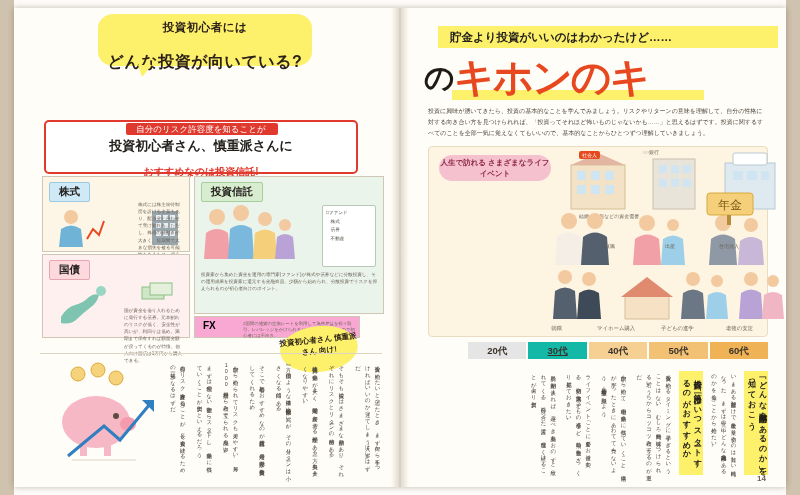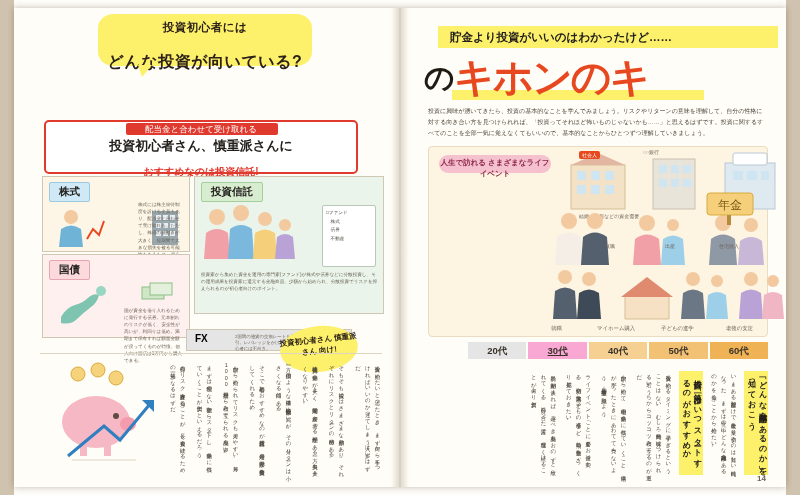--- a/index.html
+++ b/index.html
@@ -74,21 +74,21 @@
   .card .tab{
     position:absolute;left:6px;top:5px;padding:2px 9px;font-size:10.5px;font-weight:bold;color:#23201c;
     background:#cfe9f7;border:1px solid #9cc9e2;border-radius:2px;
   }
   .card .body{position:absolute;left:6px;top:24px;right:5px;bottom:4px;}
   .card .txt{font-size:4.6px;line-height:1.55;color:#6b6257;}
 
   .c-kabu{left:0;top:0;width:146px;height:74px;background:#fdf6e6;}
   .c-kokusai{left:0;top:78px;width:146px;height:82px;background:#fdf0ef;}
   .c-shintaku{left:152px;top:0;width:164px;height:136px;background:#eaf4ea;padding-left:24px;}
-  .c-fx{left:144px;top:140px;width:164px;height:20px;background:#e5e5e5;margin-top:13px;}
+  .c-fx{left:152px;top:140px;width:164px;height:20px;background:#f9a8d4;}
   .c-fx .fxlabel{position:absolute;left:8px;top:3px;font-size:10px;font-weight:bold;}
   .c-fx .fxtxt{position:absolute;left:48px;top:4px;right:4px;font-size:4.4px;line-height:1.4;color:#6b6257;}
 
   .speech{
     position:absolute;left:238px;top:150px;width:78px;height:46px;
     background:#fdf06a;border-radius:50%;transform:rotate(-6deg);
   }
   .speech span{
     position:absolute;left:0;right:0;top:8px;text-align:center;font-size:7.5px;line-height:1.5;
     color:#2b2118;font-weight:bold;
@@ -121,36 +121,36 @@
   .rhead .ki{position:absolute;left:30px;top:0;font-size:40px;font-weight:bold;color:#e8481f;letter-spacing:-2px;}
   .rhead .ul{position:absolute;left:28px;top:40px;width:252px;height:10px;background:#fdf06a;}
 
   .rbody{position:absolute;left:28px;top:98px;right:22px;font-size:6px;line-height:1.85;color:#4b453c;}
 
   .lifebox{
     position:absolute;left:28px;top:138px;right:18px;bottom:150px;
     background:#fdf4e2;border:1px solid #e9dcc0;border-radius:4px;
   }
   .lifetitle{
-    position:absolute;left:10px;top:8px;width:112px;height:18px;
+    position:absolute;left:10px;top:8px;width:112px;height:26px;
     background:#f6c1cf;border-radius:13px;
   }
   .lifetitle span{
     position:absolute;left:0;right:0;top:3px;text-align:center;font-size:7.5px;line-height:1.45;
     color:#8c2747;font-weight:bold;
   }
   .ages{
     position:absolute;left:28px;right:18px;bottom:128px;height:17px;display:flex;
   }
   .age{
     flex:1;text-align:center;font-size:9.5px;font-weight:bold;color:#3a332b;line-height:17px;
     border-right:2px solid #fffdf7;
   }
   .age:last-child{border-right:none;}
-  .a1{background:#e5e5e5;margin-left:40px;}.a2{background:#f9a8d4;text-decoration:underline;}.a3{background:#f6cf93;}.a4{background:#f3c173;}.a5{background:#efb255;}
+  .a1{background:#e5e5e5;margin-left:40px;}.a2{background:#14b8a6;text-decoration:underline;}.a3{background:#f6cf93;}.a4{background:#f3c173;}.a5{background:#efb255;}
 
   .rightcols{
     position:absolute;left:26px;right:18px;bottom:12px;height:104px;
   }
   .rcolset{display:flex;flex-direction:row-reverse;gap:6px;height:100%;}
   .vhead{
     writing-mode:vertical-rl;text-orientation:upright;
     font-size:8px;font-weight:bold;color:#23201c;background:#fdf06a;
     padding:3px 1px;letter-spacing:1px;
   }
@@ -171,21 +171,21 @@
     <div class="page left">
 
       <div class="bubble">
         <div class="l1">投資初心者には</div>
         <div class="l2">どんな投資が向いている?</div>
       </div>
 
 
       <div class="redbox">
         <div class="smallbg"></div>
-        <div class="small">配当金と合わせて受け取れる</div>
+        <div class="small">自分のリスク許容度を知ることが</div>
         <div class="r1">投資初心者さん、慎重派さんに</div>
         <div class="r2">おすすめなのは投資信託!</div>
       </div>
 
       <div class="panelwrap">
 
         <div class="card c-kabu">
           <div class="tab">株式</div>
           <div class="body">
             <svg class="fig" style="left:2px;top:4px;width:56px;height:46px" viewBox="0 0 56 46">

